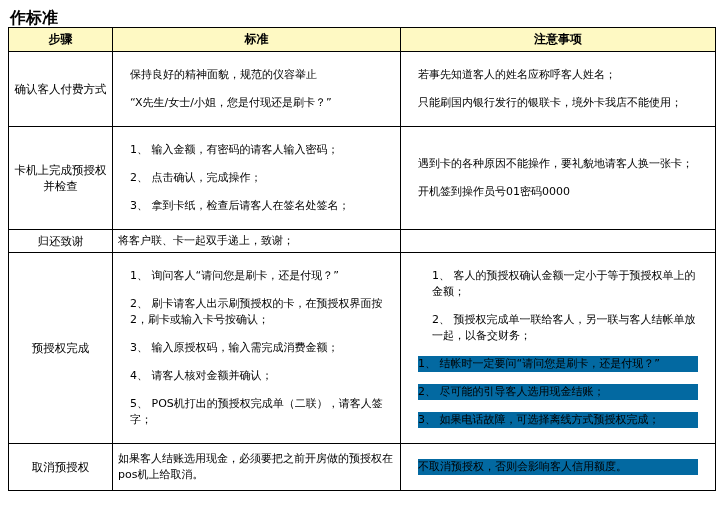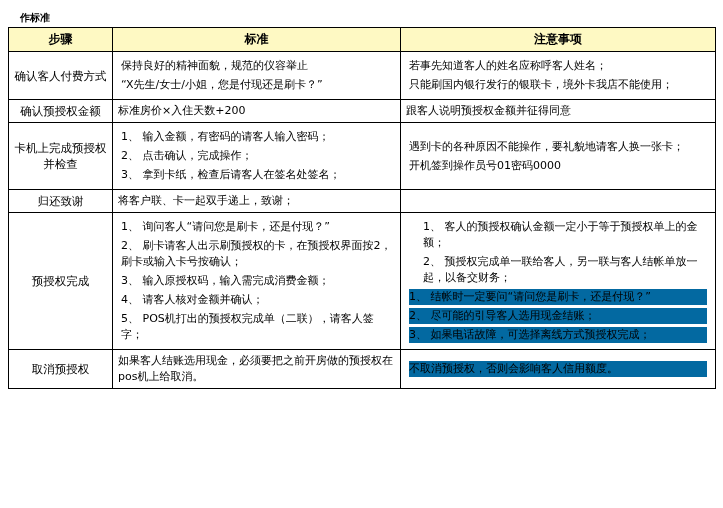--- a/index.html
+++ b/index.html
@@ -39,23 +39,23 @@
   .header-left {
     width: 186px;
     border-right: 1px solid #000;
     box-sizing: border-box;
   }
   .header-right {
     flex: 1;
   }
   
   .subtitle {
-    font-size: 10px;
+    font-size: 16px;
     font-weight: bold;
-    margin: 3px 0 2px 12px;
+    margin: 3px 0 2px 2px;
     line-height: 15px;
   }
   
   table.main {
     border-collapse: collapse;
     width: 707px;
     table-layout: fixed;
     font-size: 11px;
   }
   table.main td, table.main th {
@@ -77,21 +77,21 @@
     font-size: 11.5px;
     line-height: 16px;
   }
   td.col-std, td.col-note {
     text-align: left;
     line-height: 16px;
     font-size: 11px;
   }
   .li {
     display: block;
-    margin: 3px;
+    margin: 12px;
     padding: 0;
   }
   .ind {
     display: block;
     text-indent: 0;
     padding-left: 14px;
   }
   .hl {
     background: #0369a1;
   }
@@ -124,25 +124,20 @@
         <td class="col-std">
           <span class="li">保持良好的精神面貌，规范的仪容举止</span>
           <span class="li">“X先生/女士/小姐，您是付现还是刷卡？”</span>
         </td>
         <td class="col-note">
           <span class="li">若事先知道客人的姓名应称呼客人姓名；</span>
           <span class="li">只能刷国内银行发行的银联卡，境外卡我店不能使用；</span>
         </td>
       </tr>
 
-      <tr>
-        <td class="col-step">确认预授权金额</td>
-        <td class="col-std">标准房价×入住天数+200</td>
-        <td class="col-note">跟客人说明预授权金额并征得同意</td>
-      </tr>
 
       <tr>
         <td class="col-step">卡机上完成预授权并检查</td>
         <td class="col-std">
           <span class="li">1、 输入金额，有密码的请客人输入密码；</span>
           <span class="li">2、 点击确认，完成操作；</span>
           <span class="li">3、 拿到卡纸，检查后请客人在签名处签名；</span>
         </td>
         <td class="col-note">
           <span class="li">遇到卡的各种原因不能操作，要礼貌地请客人换一张卡；</span>

